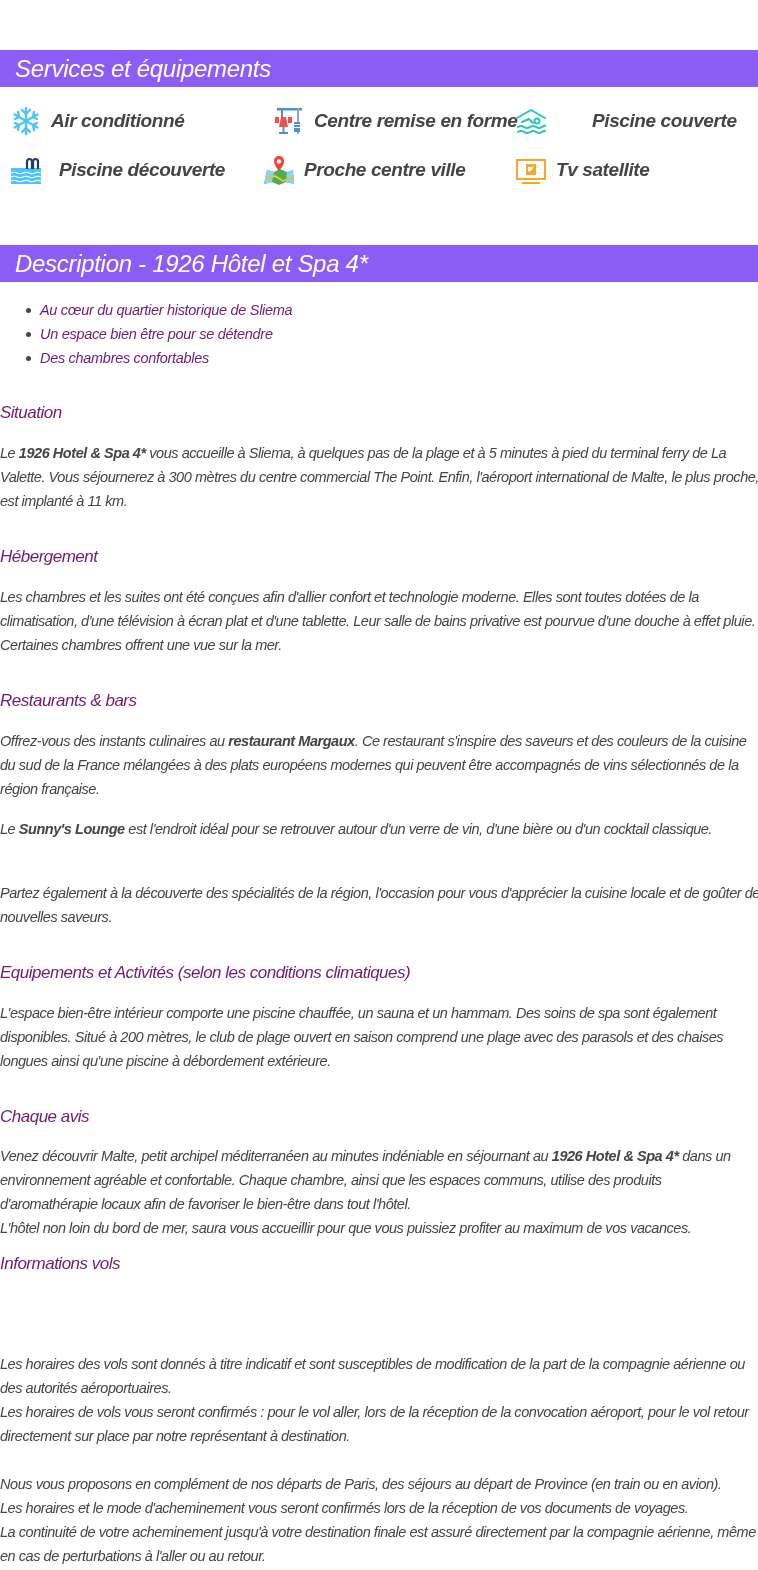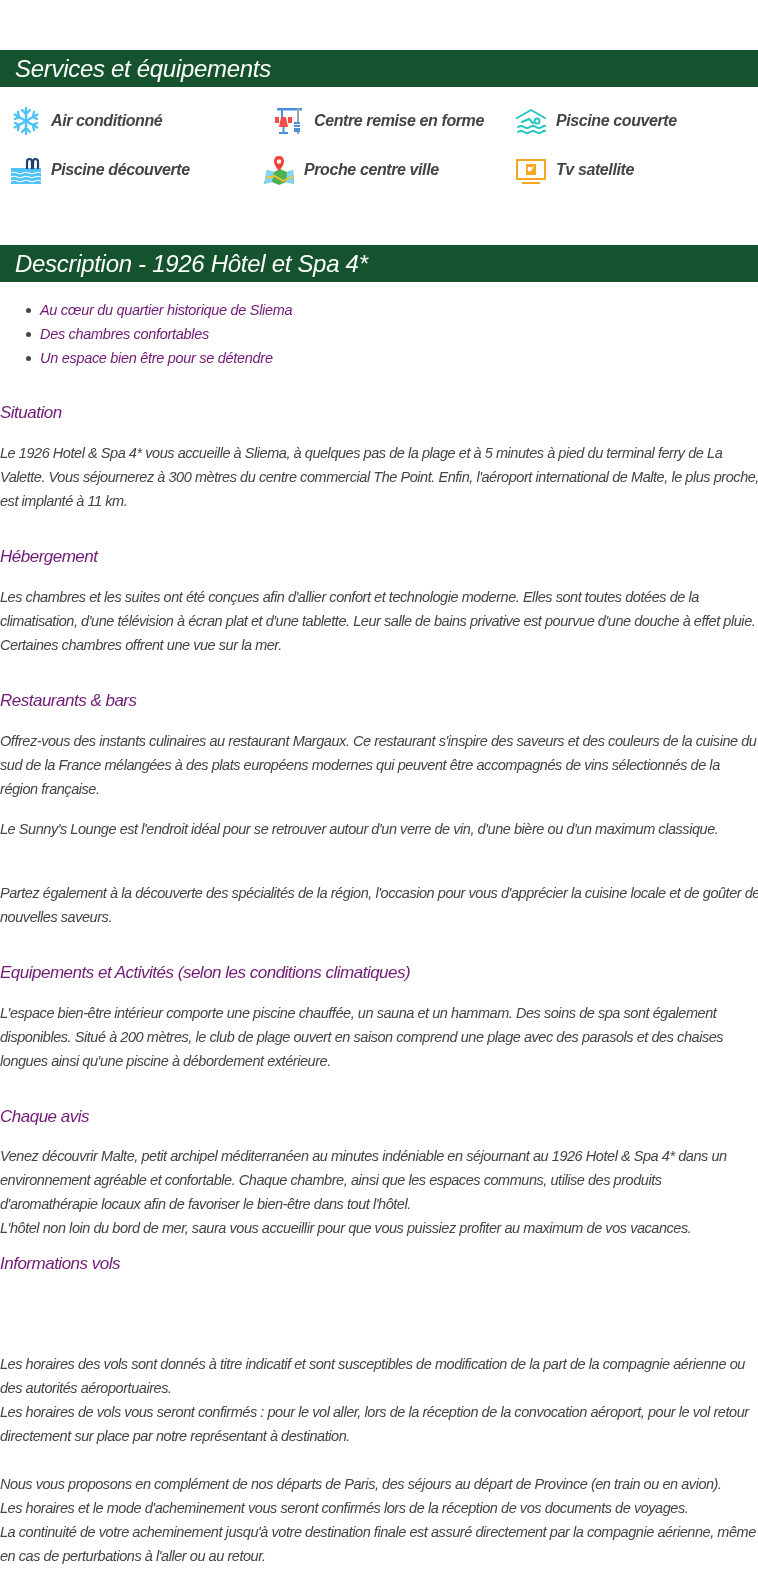--- a/index.html
+++ b/index.html
@@ -1,43 +1,43 @@
 <!DOCTYPE html>
 <html><head>
 <meta charset="utf-8">
 <style>
   * { box-sizing: border-box; margin: 0; padding: 0; }
   html, body { width: 758px; height: 1570px; background: #ffffff; overflow: hidden; }
   body { font-family: "Liberation Sans", "DejaVu Sans", sans-serif; color: #444; position: relative; }
 
   .banner {
     position: absolute; left: 0; width: 758px; height: 37px;
-    background: #14532d; color: #fff; font-style: italic;
+    background: #8b5cf6; color: #fff; font-style: italic;
     font-size: 24px; line-height: 37px; padding-left: 15px; letter-spacing: -0.3px;
   }
   .services-grid { position: absolute; left: 0; top: 104px; width: 758px; }
   .svc {
     position: absolute; height: 34px; display: flex; align-items: center;
   }
   .svc .ico { width: 32px; height: 32px; margin-right: 9px; display: inline-block; }
-  .svc .lbl { font-style: italic; font-weight: bold; font-size: 16px; color: #444; letter-spacing: -0.4px; }
+  .svc .lbl { font-style: italic; font-weight: bold; font-size: 19px; color: #444; letter-spacing: -0.4px; }
 
   ul.bullets { position: absolute; left: 24px; top: 298px; list-style: none; }
   ul.bullets li { font-style: italic; font-size: 14.5px; line-height: 24px; color: #701a75; position: relative; padding-left: 16px; letter-spacing: -0.3px; }
   ul.bullets li::before { content: ""; position: absolute; left: 2px; top: 10px; width: 5px; height: 5px; border-radius: 50%; background: #444; }
 
   .h2 {
     position: absolute; left: 0; color: #701a75; font-style: italic;
     font-size: 17px; letter-spacing: -0.5px; line-height: 30px;
   }
   .para {
     position: absolute; left: 0; width: 760px; font-style: italic;
     font-size: 14.5px; line-height: 24px; color: #444; letter-spacing: -0.45px;
   }
-  .para b { font-weight: normal; }
+  .para b { font-weight: bold; }
 </style>
 </head>
 <body>
 
 <div class="banner" style="top:50px;">
   <span>Services et équipements</span>
 </div>
 
 <div class="services-grid">
 
@@ -68,34 +68,34 @@
       <rect x="21" y="22" width="6" height="1" fill="#ffffff"></rect>
       <path d="M10 12 L13 12 L15 22 L6 22 L8 12 Z" fill="#f24e4e"></path>
       <rect x="2" y="12" width="4" height="6" fill="#f24e4e"></rect>
       <rect x="15" y="12" width="4" height="6" fill="#f24e4e"></rect>
       <rect x="9.5" y="22" width="2" height="6" fill="#4a90d9"></rect>
       <rect x="6" y="27" width="9" height="2" fill="#4a90d9"></rect>
     </svg>
     <span class="lbl">Centre remise en forme</span>
   </div>
 
-  <div class="svc" style="left:515px; top:0;">
+  <div class="svc" style="left:515px; top:0;gap:36px;">
     <svg class="ico" viewBox="0 0 32 32">
       <g stroke="#26c6c0" stroke-width="2" fill="none" stroke-linecap="round" stroke-linejoin="round">
         <polyline points="2,13 16,5 30,13"></polyline>
         <path d="M7 17 L14 14 L18 18"></path>
         <circle cx="22" cy="16" r="2.5"></circle>
         <path d="M3 22 Q6 20 9 22 T15 22 T21 22 T27 22 T30 21"></path>
         <path d="M3 27 Q6 25 9 27 T15 27 T21 27 T27 27 T30 26"></path>
       </g>
     </svg>
     <span class="lbl">Piscine couverte</span>
   </div>
 
-  <div class="svc" style="left:10px; top:49px;">
+  <div class="svc" style="left:10px; top:49px;gap:8px;">
     <svg class="ico" viewBox="0 0 32 32">
       <rect x="1" y="14" width="30" height="16" fill="#4fc3f7"></rect>
       <g stroke="#ffffff" stroke-width="1.2" fill="none">
         <path d="M1 19 Q4 17.5 7 19 T13 19 T19 19 T25 19 T31 19"></path>
         <path d="M1 23 Q4 21.5 7 23 T13 23 T19 23 T25 23 T31 23"></path>
         <path d="M1 27 Q4 25.5 7 27 T13 27 T19 27 T25 27 T31 27"></path>
       </g>
       <g stroke="#1f3f6e" stroke-width="2.2" fill="none">
         <path d="M17 15 L17 8 Q17 5 19.5 5 Q22 5 22 8 L22 15"></path>
         <path d="M23 15 L23 8 Q23 5 25.5 5 Q28 5 28 8 L28 15"></path>
@@ -128,38 +128,38 @@
     <span class="lbl">Tv satellite</span>
   </div>
 </div>
 
 <div class="banner" style="top:245px;">
   <span>Description - 1926 Hôtel et Spa 4*</span>
 </div>
 
 <ul class="bullets">
   <li>Au cœur du quartier historique de Sliema</li>
+  <li>Un espace bien être pour se détendre</li>
   <li>Des chambres confortables</li>
-  <li>Un espace bien être pour se détendre</li>
 </ul>
 
 <div class="h2" style="top:398px;">Situation</div>
 <div class="para" style="top:441px;">
   <span>Le </span><b>1926 Hotel &amp; Spa 4*</b><span> vous accueille à Sliema, à quelques pas de la plage et à 5 minutes à pied du terminal ferry de La Valette. Vous séjournerez à 300 mètres du centre commercial The Point. Enfin, l'aéroport international de Malte, le plus proche, est implanté à 11 km.</span>
 </div>
 
 <div class="h2" style="top:542px;">Hébergement</div>
 <div class="para" style="top:585px;">Les chambres et les suites ont été conçues afin d'allier confort et technologie moderne. Elles sont toutes dotées de la climatisation, d'une télévision à écran plat et d'une tablette. Leur salle de bains privative est pourvue d'une douche à effet pluie. Certaines chambres offrent une vue sur la mer.</div>
 
 <div class="h2" style="top:686px;">Restaurants &amp; bars</div>
 <div class="para" style="top:729px;">
   <span>Offrez-vous des instants culinaires au </span><b>restaurant Margaux</b><span>. Ce restaurant s'inspire des saveurs et des couleurs de la cuisine du sud de la France mélangées à des plats européens modernes qui peuvent être accompagnés de vins sélectionnés de la région française.</span>
 </div>
 <div class="para" style="top:817px;">
-  <span>Le </span><b>Sunny's Lounge</b><span> est l'endroit idéal pour se retrouver autour d'un verre de vin, d'une bière ou d'un maximum classique.</span>
+  <span>Le </span><b>Sunny's Lounge</b><span> est l'endroit idéal pour se retrouver autour d'un verre de vin, d'une bière ou d'un cocktail classique.</span>
 </div>
 <div class="para" style="top:881px;">Partez également à la découverte des spécialités de la région, l'occasion pour vous d'apprécier la cuisine locale et de goûter de nouvelles saveurs.</div>
 
 <div class="h2" style="top:958px;">Equipements et Activités (selon les conditions climatiques)</div>
 <div class="para" style="top:1001px;">L'espace bien-être intérieur comporte une piscine chauffée, un sauna et un hammam. Des soins de spa sont également disponibles. Situé à 200 mètres, le club de plage ouvert en saison comprend une plage avec des parasols et des chaises longues ainsi qu'une piscine à débordement extérieure.</div>
 
 <div class="h2" style="top:1102px;">Chaque avis</div>
 <div class="para" style="top:1144px;">
   <span>Venez découvrir Malte, petit archipel méditerranéen au minutes indéniable en séjournant au </span><b>1926 Hotel &amp; Spa 4*</b><span> dans un environnement agréable et confortable. Chaque chambre, ainsi que les espaces communs, utilise des produits d'aromathérapie locaux afin de favoriser le bien-être dans tout l'hôtel.</span>
 </div>

